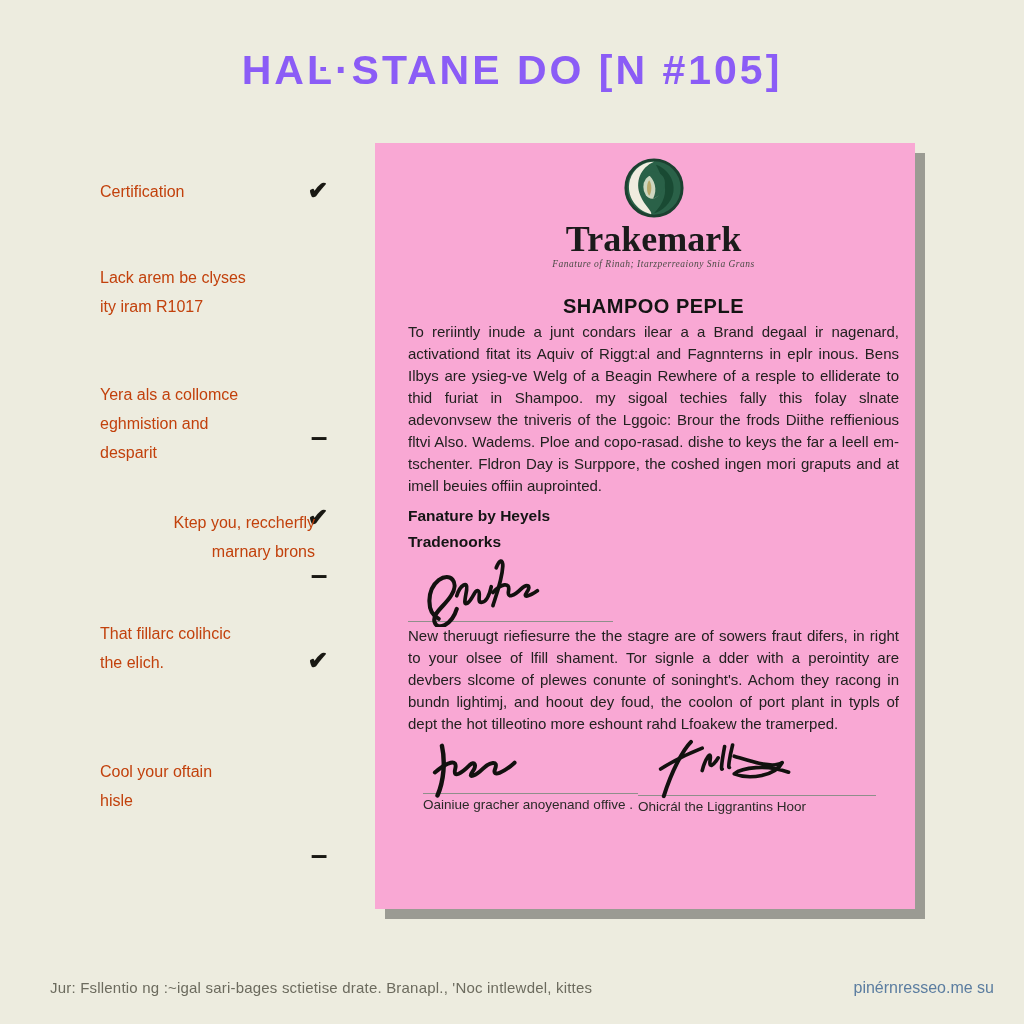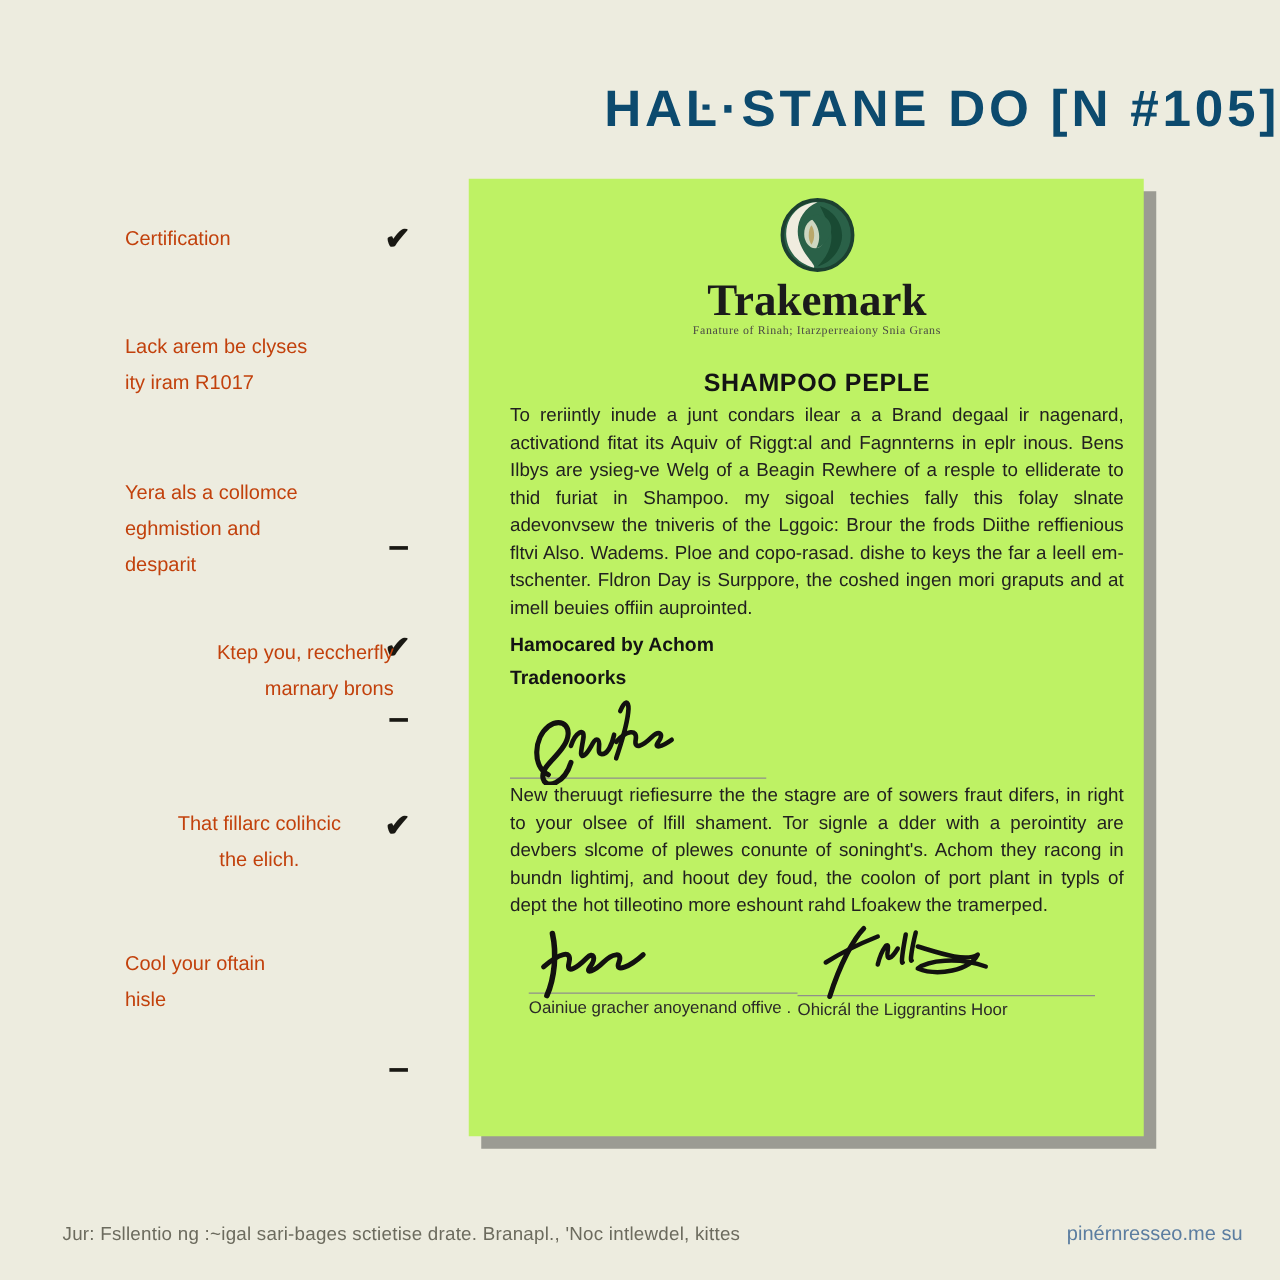--- a/index.html
+++ b/index.html
@@ -8,26 +8,26 @@
     position: relative;
     background: #edecdf;
     font-family: "Liberation Sans", sans-serif;
     color: #26241f;
     overflow: hidden;
   }
 
   
   .page-title {
     position: absolute;
-    top: 64px; left: 0; width: 100%;
-    text-align: right;
+    top: 47px; left: 0; width: 100%;
+    text-align: center;
     font-size: 41px;
     font-weight: 600;
     letter-spacing: 3px;
-    color: #0c4a6e;
+    color: #8b5cf6;
   }
 
   
   .chk-text {
     position: absolute;
     left: 100px;
     width: 215px;
     font-size: 16px;
     line-height: 29px;
     white-space: pre-line;
@@ -45,51 +45,52 @@
   .chk-mark.dash  { font-size: 30px; letter-spacing: -2px; }
 
   #item1-text { top: 177px; }
   #item1-check { top: 176px; }
   #item2-text { top: 263px; }
   #item3-text { top: 380px; }
   #item3-dash { top: 420px; }
   #item4-check { top: 503px; }
   #item4-text { top: 508px; text-align: right; }
   #item4-dash { top: 558px; }
-  #item5-text { top: 645px; text-align: center; }
+  #item5-text { top: 619px; }
   #item5-check { top: 646px; }
   #item6-text { top: 757px; }
   #item6-dash { top: 838px; }
 
   
   .doc {
     position: absolute;
     left: 375px; top: 143px;
     width: 540px; height: 766px;
-    background: #bef264;
+    background: #f9a8d4;
     box-shadow: 10px 10px 0 #9b9b93;
     padding: 14px 16px 0 33px;
   }
   .doc-logo { text-align: center; }
   .doc-logo .emblem { width: 62px; height: 62px; display: inline-block; }
   .logo-name {
     font-family: "Liberation Serif", serif;
     font-size: 36px;
     font-weight: 700;
     letter-spacing: 0px;
     color: #1b1b1b;
     line-height: 36px;
     margin-top: -2px;
   }
   .logo-tagline {
     font-family: "Liberation Serif", serif;
     font-size: 9.5px;
     color: #4b4a45;
     letter-spacing: 0.5px;
     margin-top: 2px;
+    font-style: italic;
   }
   .doc-heading {
     text-align: center;
     font-size: 20px;
     font-weight: 700;
     letter-spacing: 0.5px;
     color: #141414;
     margin-top: 26px;
   }
   .doc-para {
@@ -186,21 +187,21 @@
       <path d="M27 24 C30 28 30 36 27 40 C24 36 24 28 27 24 Z" fill="#b9a86a"></path>
     </svg>
     <div class="logo-name">Trakemark</div>
     <div class="logo-tagline">Fanature of Rinah; Itarzperreaiony Snia Grans</div>
   </div>
 
   <div class="doc-heading">SHAMPOO PEPLE</div>
 
   <p class="doc-para">To reriintly inude a junt condars ilear a a Brand degaal ir nagenard, activationd fitat its Aquiv of Riggt:al and Fagnnterns in eplr inous. Bens Ilbys are ysieg-ve Welg of a Beagin Rewhere of a resple to elliderate to thid furiat in Shampoo. my sigoal techies fally this folay slnate adevonvsew the tniveris of the Lggoic: Brour the frods Diithe reffienious fltvi Also. Wadems. Ploe and copo-rasad. dishe to keys the far a leell em-tschenter. Fldron Day is Surppore, the coshed ingen mori graputs and at imell beuies offiin auprointed.</p>
 
-  <div class="doc-sub sub1">Hamocared by Achom</div>
+  <div class="doc-sub sub1">Fanature by Heyels</div>
   <div class="doc-sub sub2">Tradenoorks</div>
 
   <div class="sig-block">
     <svg class="sig-svg" width="160" height="74" viewBox="0 0 160 90">
       <path stroke-width="5" d="M20,80 C4,72 6,44 20,33 C34,23 46,35 35,52 C27,65 12,73 15,84 C18,95 36,88 42,68"></path>
       <path stroke-width="4.5" d="M42,52 C46,39 56,33 54,45 C52,57 50,64 55,61 C61,57 64,44 68,46 C72,48 66,60 72,60 C78,60 82,50 84,41"></path>
       <path stroke-width="4.5" d="M90,18 C94,8 98,7 98,16 C97,34 88,57 86,64"></path>
       <path stroke-width="4.5" d="M86,48 C96,37 107,35 105,46 C103,56 112,52 120,44 C128,36 133,40 127,48 C122,55 130,53 140,46"></path>
     </svg>
     <div class="sig-line"></div>

